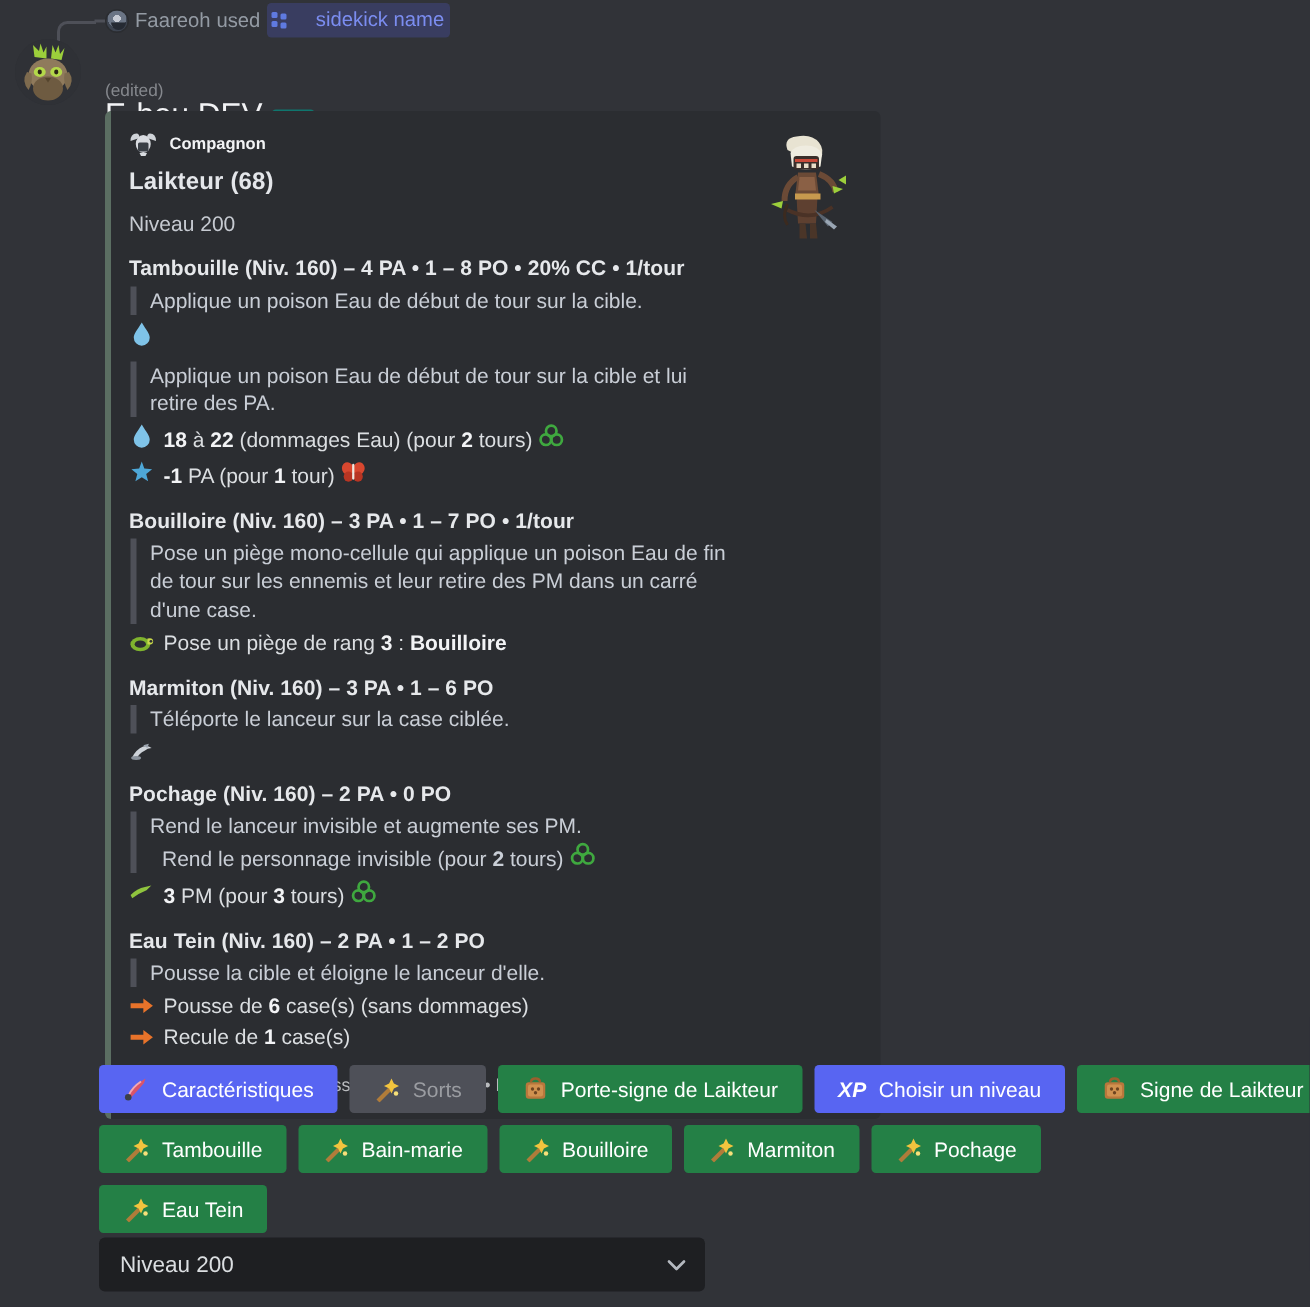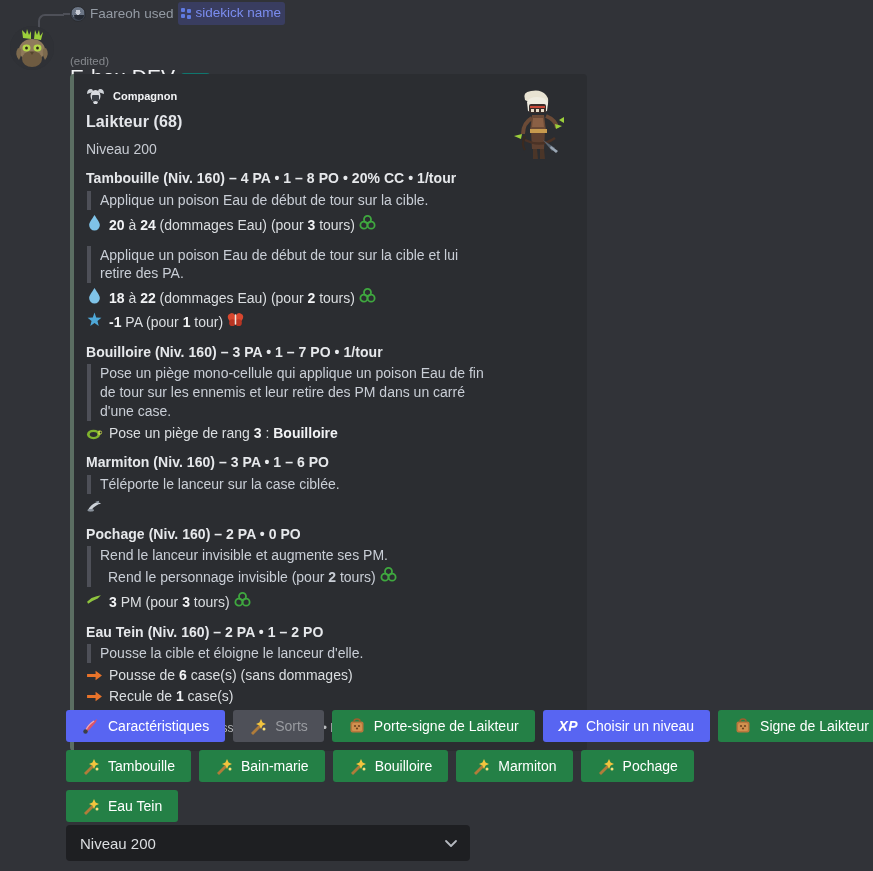--- a/index.html
+++ b/index.html
@@ -42,21 +42,21 @@
     background: radial-gradient(circle at 50% 38%, #c7cbd4 0 22%, #6b7585 23% 55%, #3d4450 56% 100%);
     border: 1px solid #2b2d31;
     display: inline-block; position: relative; flex: none;
   }
   .mini-avatar::after{
     content:""; position:absolute; left:3px; top:8px; width:10px; height:5px;
     background:#252a33; border-radius:0 0 5px 5px;
   }
   .reply-used { color: #949ba4; }
   .cmd-pill {
-    display: inline-flex; align-items: center; gap: 4px;
+    display: inline-flex; align-items: center; gap: 19px;
     background: rgba(88,101,242,0.22);
     color: #7b8df0; border-radius: 3px;
     padding: 1px 4px 2px 3px; font-weight: 500;
   }
   .cmd-grid { display: inline-block; width: 11px; height: 11px; position: relative; flex: none; }
   .cmd-grid i {
     position: absolute; width: 4px; height: 4px; background: #5f7ae0; border-radius: 1px;
   }
   .cmd-grid i:nth-child(1){left:0;top:0;} .cmd-grid i:nth-child(2){left:6px;top:1px;}
   .cmd-grid i:nth-child(3){left:0;top:6px;} .cmd-grid i:nth-child(4){left:6px;top:7px;}
@@ -265,25 +265,20 @@
       <div class="embed-desc">
         <div class="lvl">Niveau 200</div>
         <div id="spells">
             <div class="spell-block">
               <div class="spell-head">Tambouille (Niv. 160) – 4 PA • 1 – 8 PO • 20% CC • 1/tour</div>
               <div class="spell-quote">Applique un poison Eau de début de tour sur la cible.</div>
               <div class="effect">
                 <svg class="eicon" viewBox="0 0 16 16">
                   <path d="M8 1 C5 6 3 8 3 10.5 A5 5 0 0 0 13 10.5 C13 8 11 6 8 1Z" fill="#7fc3e8"></path>
                 </svg>
-                <span><b>20</b> à <b>24</b> (dommages Eau) (pour <b>3</b> tours) <svg class="eicon" viewBox="0 0 16 16">
-                    <circle cx="8" cy="5" r="3.3" fill="none" stroke="#3fa83f" stroke-width="1.7"></circle>
-                    <circle cx="4.6" cy="10.5" r="3.3" fill="none" stroke="#3fa83f" stroke-width="1.7"></circle>
-                    <circle cx="11.4" cy="10.5" r="3.3" fill="none" stroke="#3fa83f" stroke-width="1.7"></circle>
-                  </svg></span>
               </div>
             </div>
             <div class="spell-block">
               <div class="spell-quote">Applique un poison Eau de début de tour sur la cible et lui retire des PA.</div>
               <div class="effect">
                 <svg class="eicon" viewBox="0 0 16 16">
                   <path d="M8 1 C5 6 3 8 3 10.5 A5 5 0 0 0 13 10.5 C13 8 11 6 8 1Z" fill="#7fc3e8"></path>
                 </svg>
                 <span><b>18</b> à <b>22</b> (dommages Eau) (pour <b>2</b> tours) <svg class="eicon" viewBox="0 0 16 16">
                     <circle cx="8" cy="5" r="3.3" fill="none" stroke="#3fa83f" stroke-width="1.7"></circle>

